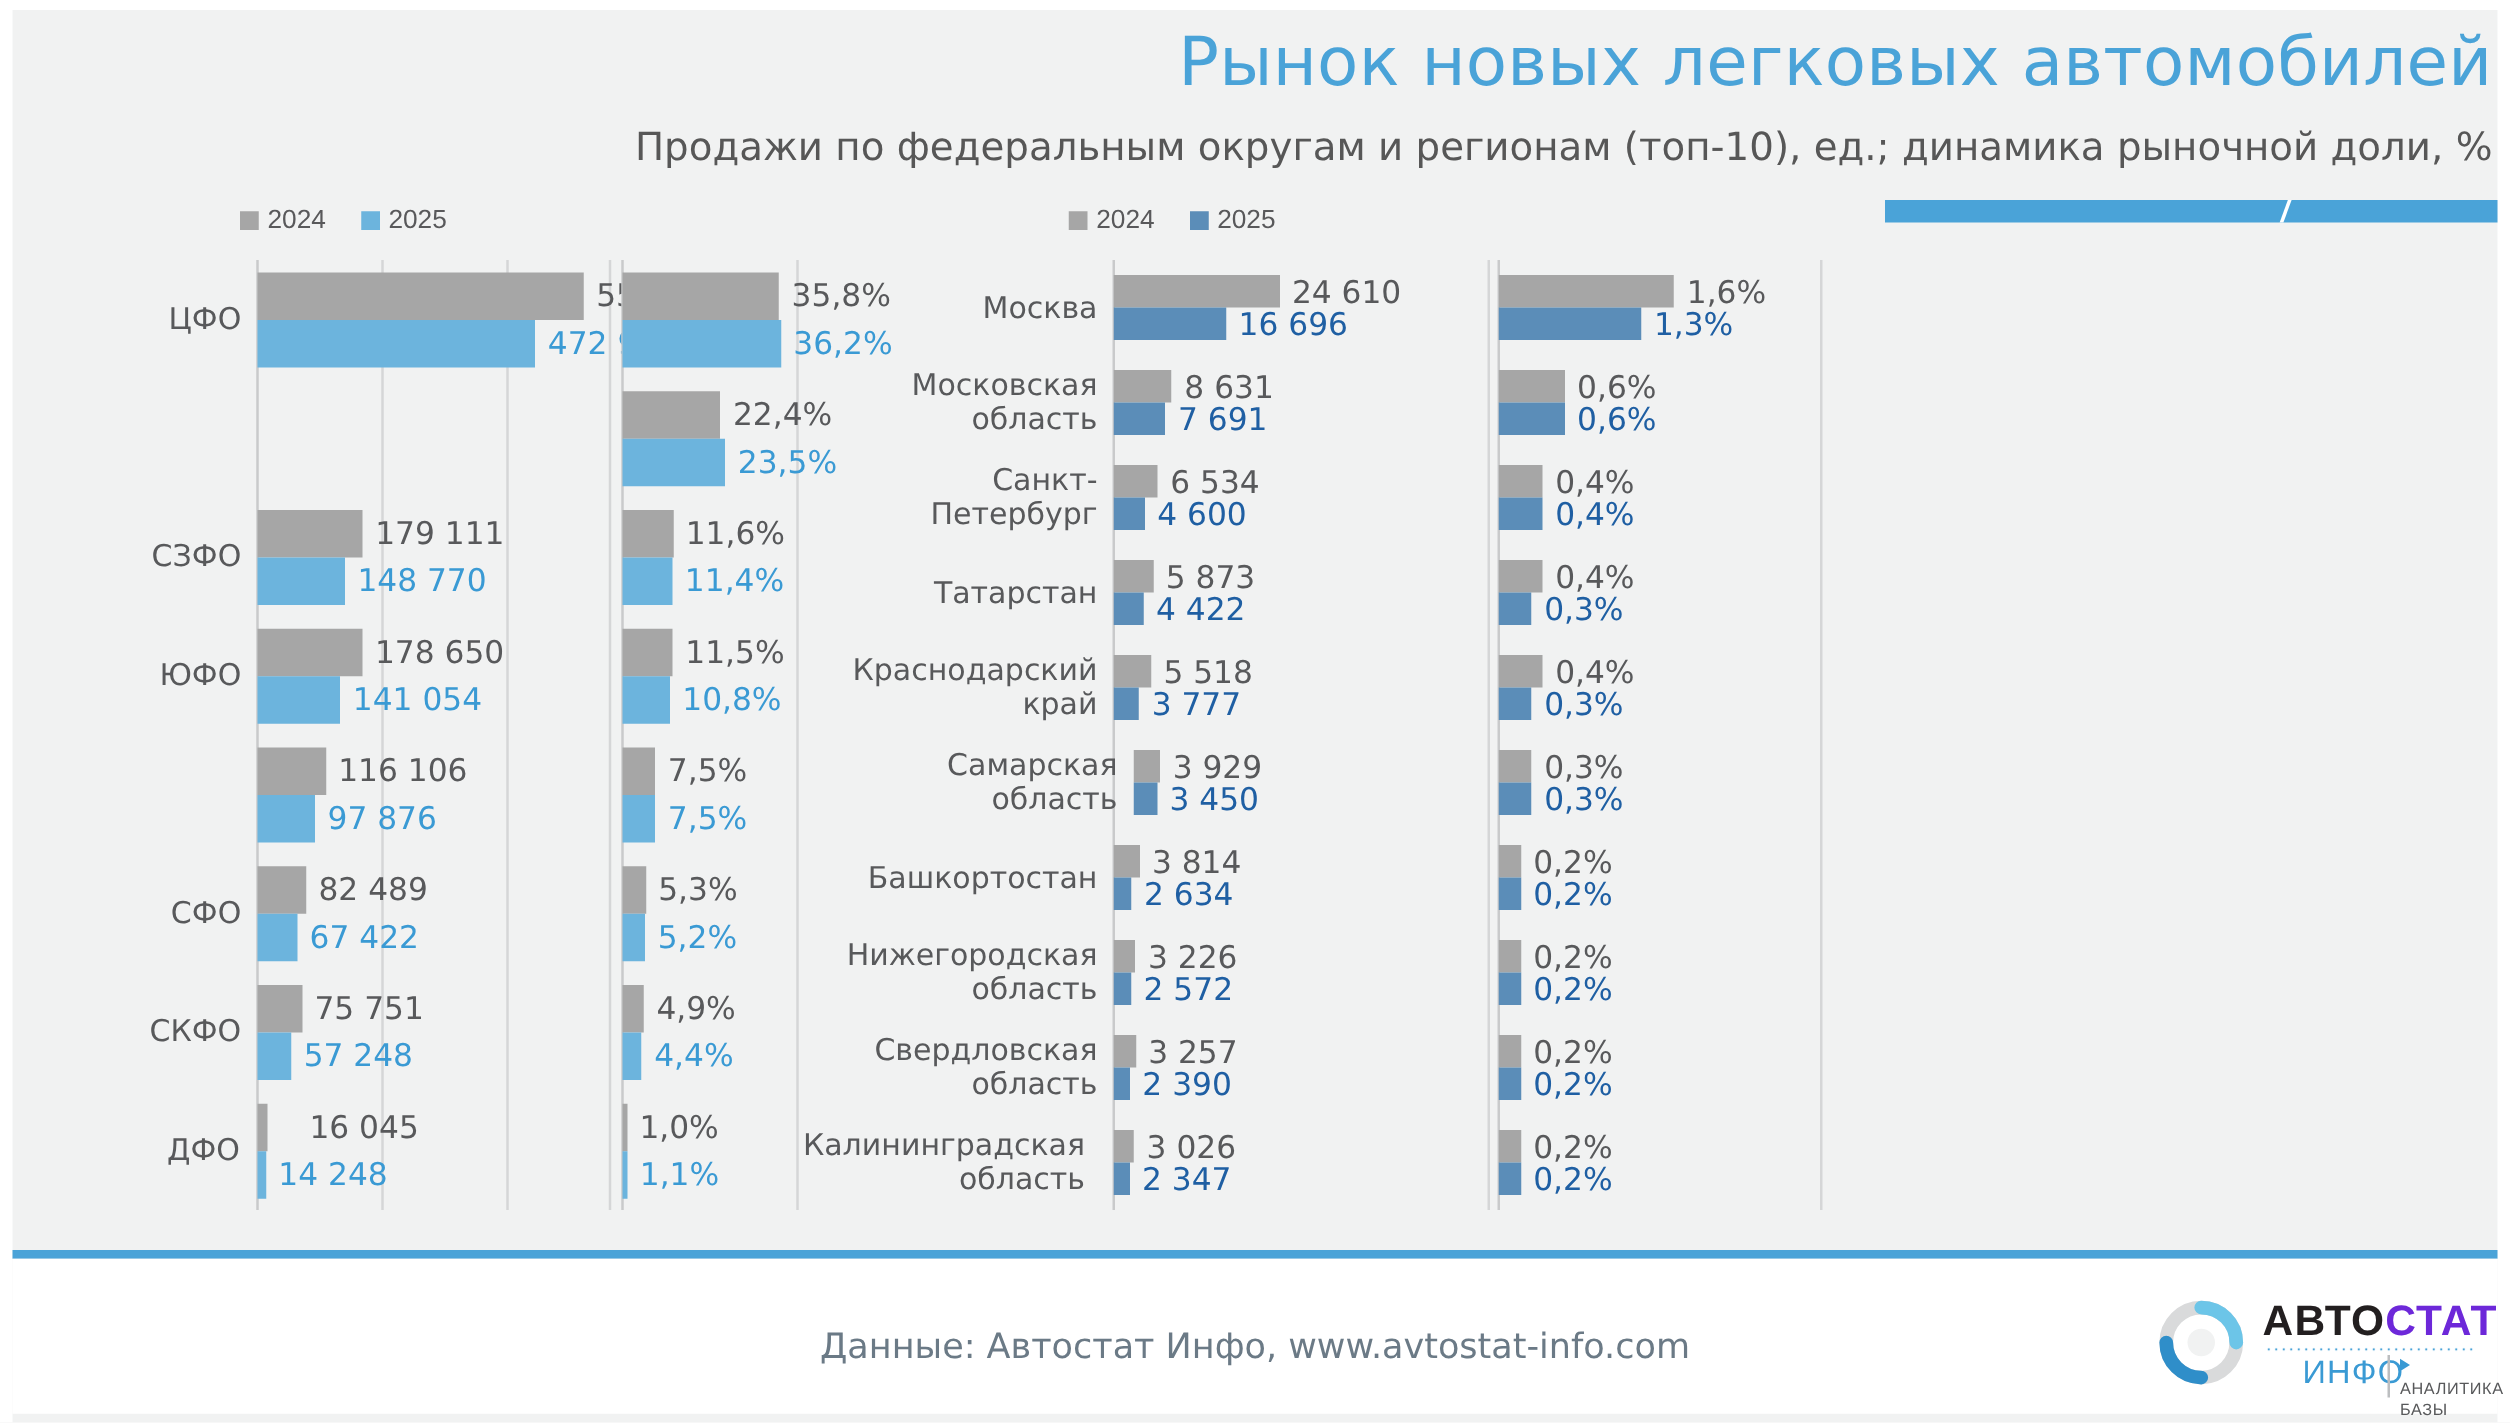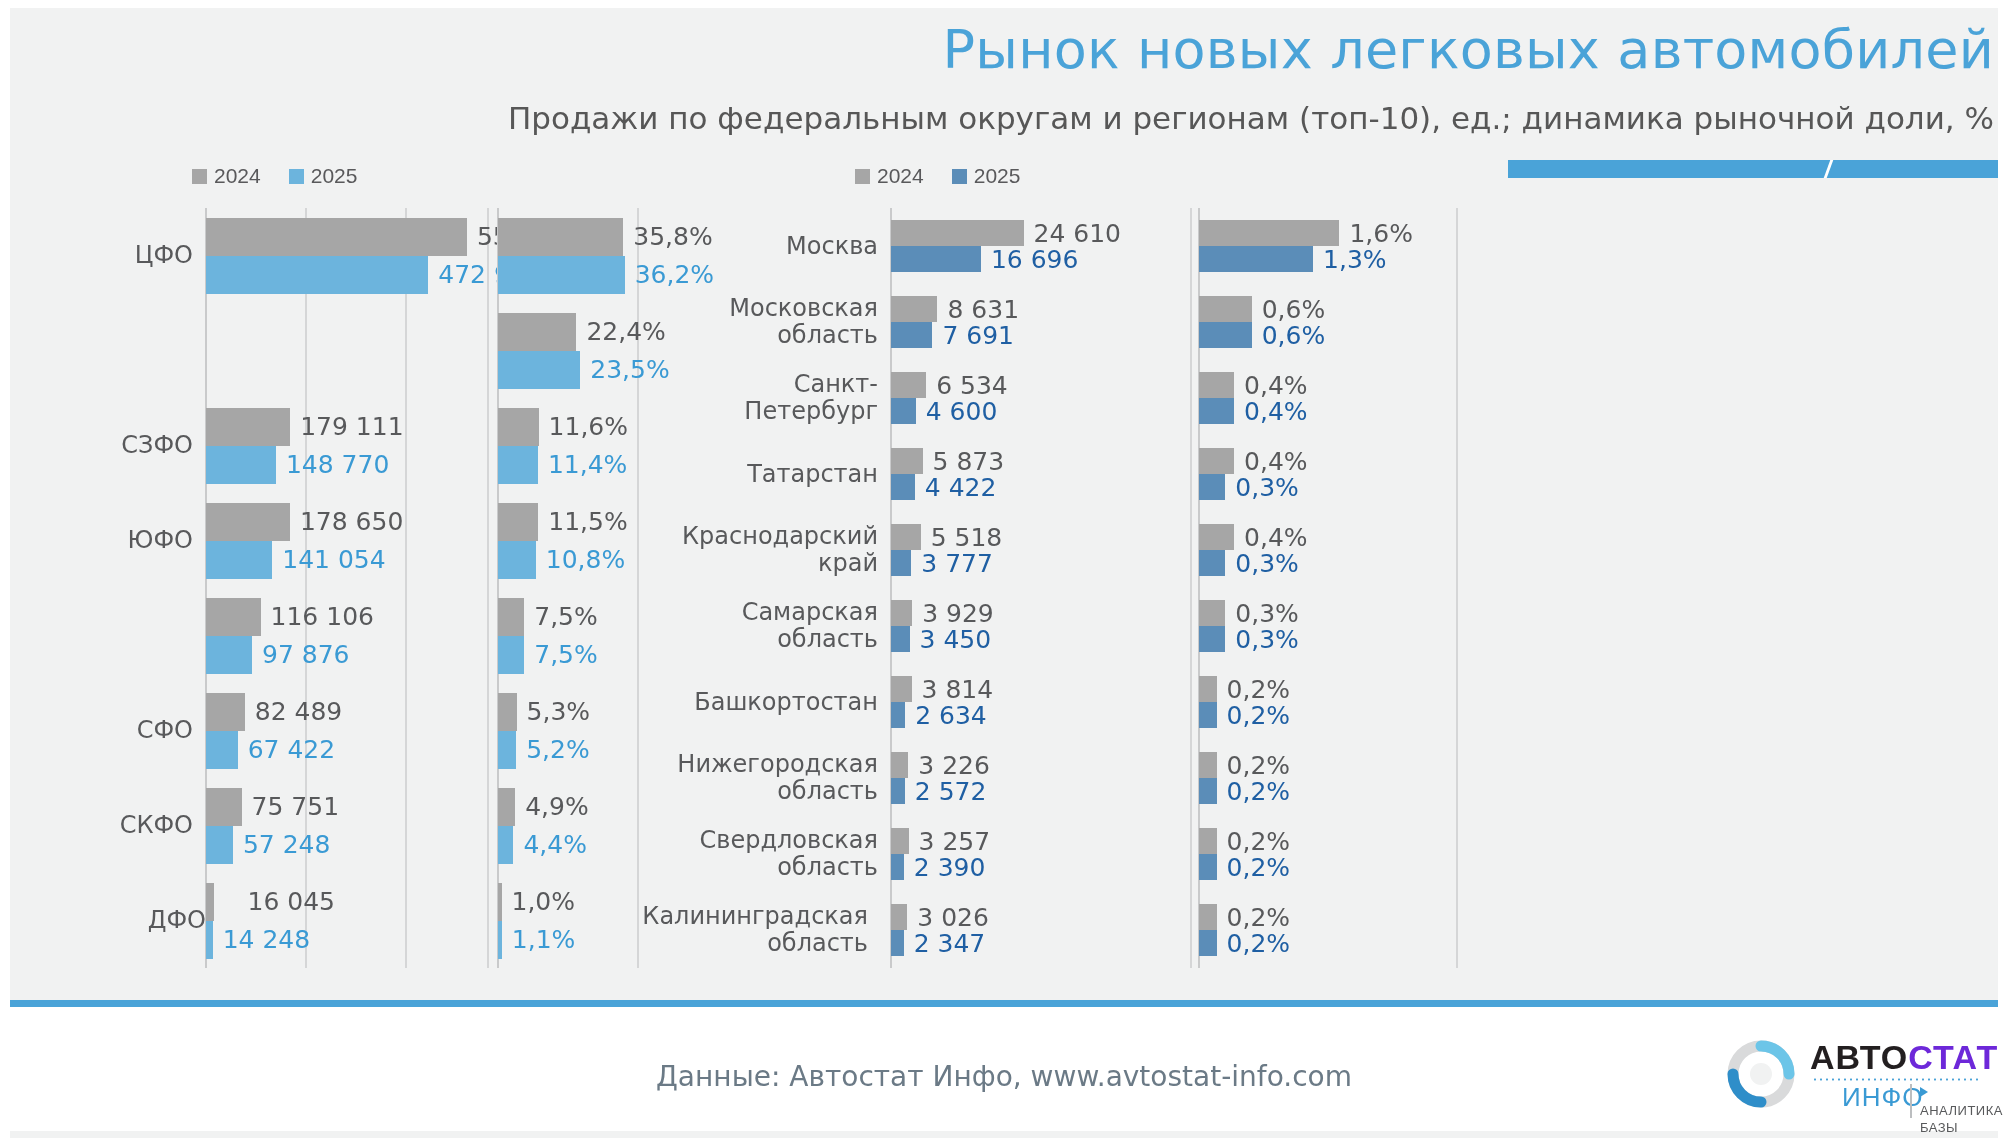--- a/index.html
+++ b/index.html
@@ -161,21 +161,21 @@
           <div class="vlabel vb1" style="left: 177.688px; top: 47.5px; height: 38px;">67 422</div>
         </div>
         <div class="row" style="position: absolute; left: 0px; top: 570px; width: 430px; height: 95px;">
           <div class="cat" style="right: 307px; width: 120px;">СКФО</div>
           <div class="bar g" style="position: absolute; left: 136px; top: 9.5px; width: 35.603px; height: 38px;"></div>
           <div class="vlabel vg" style="left: 181.603px; top: 9.5px; height: 38px;">75 751</div>
           <div class="bar b1" style="position: absolute; left: 136px; top: 47.5px; width: 26.9066px; height: 38px;"></div>
           <div class="vlabel vb1" style="left: 172.907px; top: 47.5px; height: 38px;">57 248</div>
         </div>
         <div class="row" style="position: absolute; left: 0px; top: 665px; width: 430px; height: 95px;">
-          <div class="cat" style="right: 294px; width: 120px;">ДФО</div>
+          <div class="cat" style="right: 308px; width: 120px;">ДФО</div>
           <div class="bar g" style="position: absolute; left: 136px; top: 9.5px; width: 7.54115px; height: 38px;"></div>
           <div class="vlabel vg" style="left: 153.541px; top: 9.5px; height: 38px; margin-left: 24px;">16 045</div>
           <div class="bar b1" style="position: absolute; left: 136px; top: 47.5px; width: 6.69656px; height: 38px;"></div>
           <div class="vlabel vb1" style="left: 152.697px; top: 47.5px; height: 38px;">14 248</div>
         </div>
       </div>
   </div>
 
   <div class="panel" id="chart2" style="left:497px;top:160px;width:300px;height:810px;">
     <div class="rows" id="chart2-rows" style="left:0;top:48px;width:300px;height:760px;">
@@ -274,21 +274,21 @@
           <div class="bar b2" style="position: absolute; left: 191px; top: 38px; width: 23.8108px; height: 26px;"></div>
           <div class="vlabel vb2" style="left: 224.811px; top: 38px; height: 26px;">4 422</div>
         </div>
         <div class="row" style="position: absolute; left: 0px; top: 304px; width: 500px; height: 76px;">
           <div class="cat" style="right: 322px; width: 185px;">Краснодарский<br>край</div>
           <div class="bar g" style="position: absolute; left: 191px; top: 12px; width: 29.7123px; height: 26px;"></div>
           <div class="vlabel vg" style="left: 230.712px; top: 12px; height: 26px;">5 518</div>
           <div class="bar b2" style="position: absolute; left: 191px; top: 38px; width: 20.3377px; height: 26px;"></div>
           <div class="vlabel vb2" style="left: 221.338px; top: 38px; height: 26px;">3 777</div>
         </div>
-        <div class="row" style="position: absolute; left: 0px; top: 380px; width: 500px; height: 76px;">
+        <div class="row" style="position: absolute; left: 16px; top: 380px; width: 500px; height: 76px;">
           <div class="cat" style="right: 322px; width: 185px;">Самарская<br>область</div>
           <div class="bar g" style="position: absolute; left: 191px; top: 12px; width: 21.1562px; height: 26px;"></div>
           <div class="vlabel vg" style="left: 222.156px; top: 12px; height: 26px;">3 929</div>
           <div class="bar b2" style="position: absolute; left: 191px; top: 38px; width: 18.5769px; height: 26px;"></div>
           <div class="vlabel vb2" style="left: 219.577px; top: 38px; height: 26px;">3 450</div>
         </div>
         <div class="row" style="position: absolute; left: 0px; top: 456px; width: 500px; height: 76px;">
           <div class="cat" style="right: 322px; width: 185px;">Башкортостан</div>
           <div class="bar g" style="position: absolute; left: 191px; top: 12px; width: 20.5369px; height: 26px;"></div>
           <div class="vlabel vg" style="left: 221.537px; top: 12px; height: 26px;">3 814</div>

